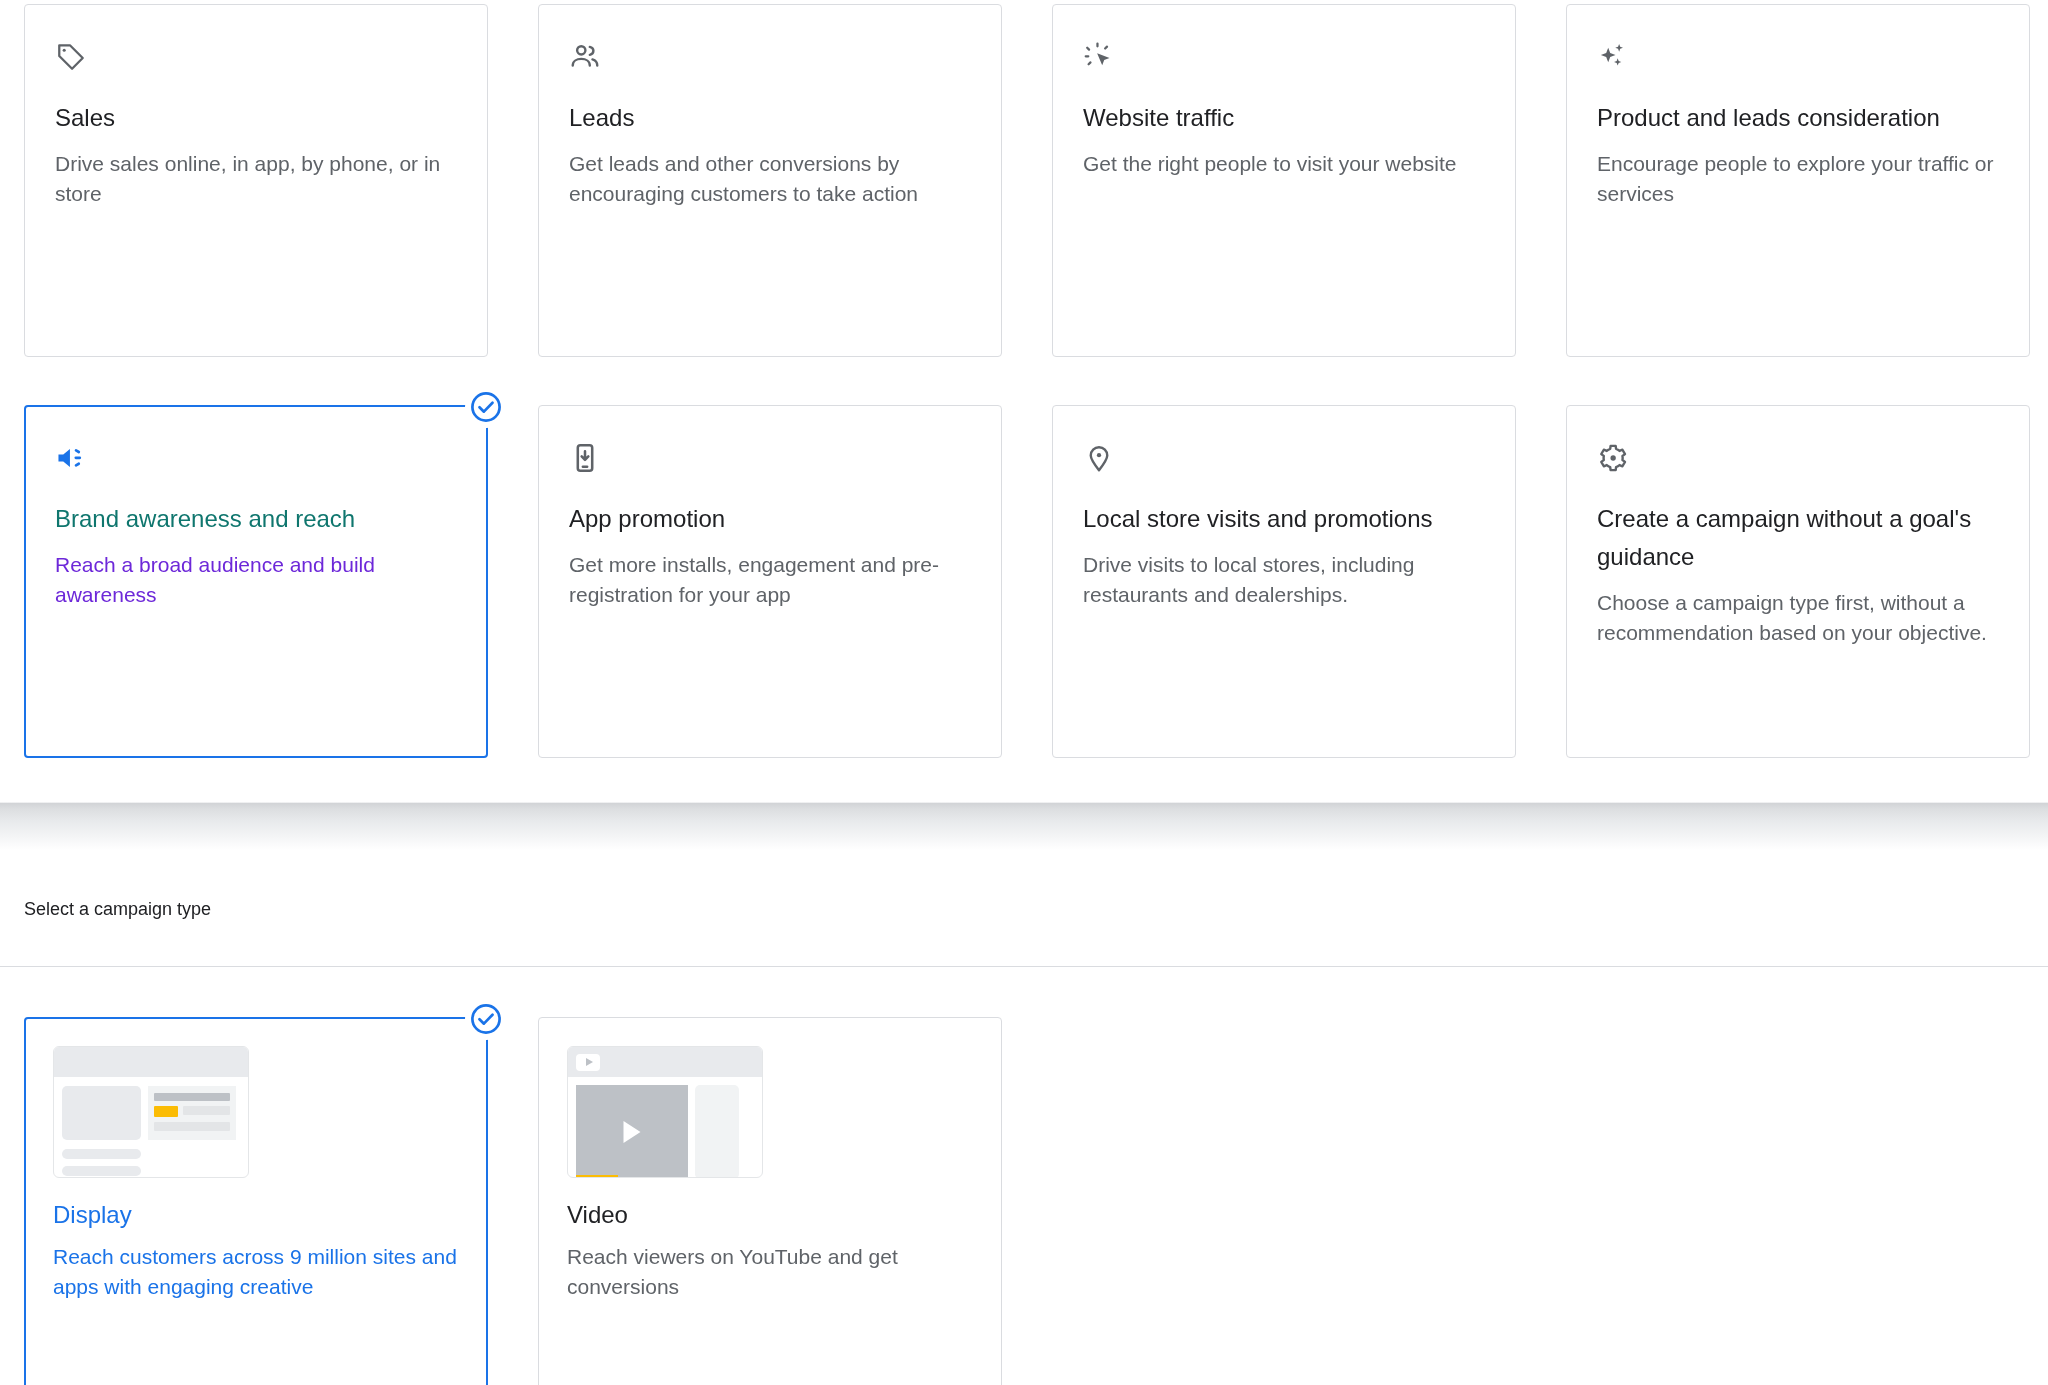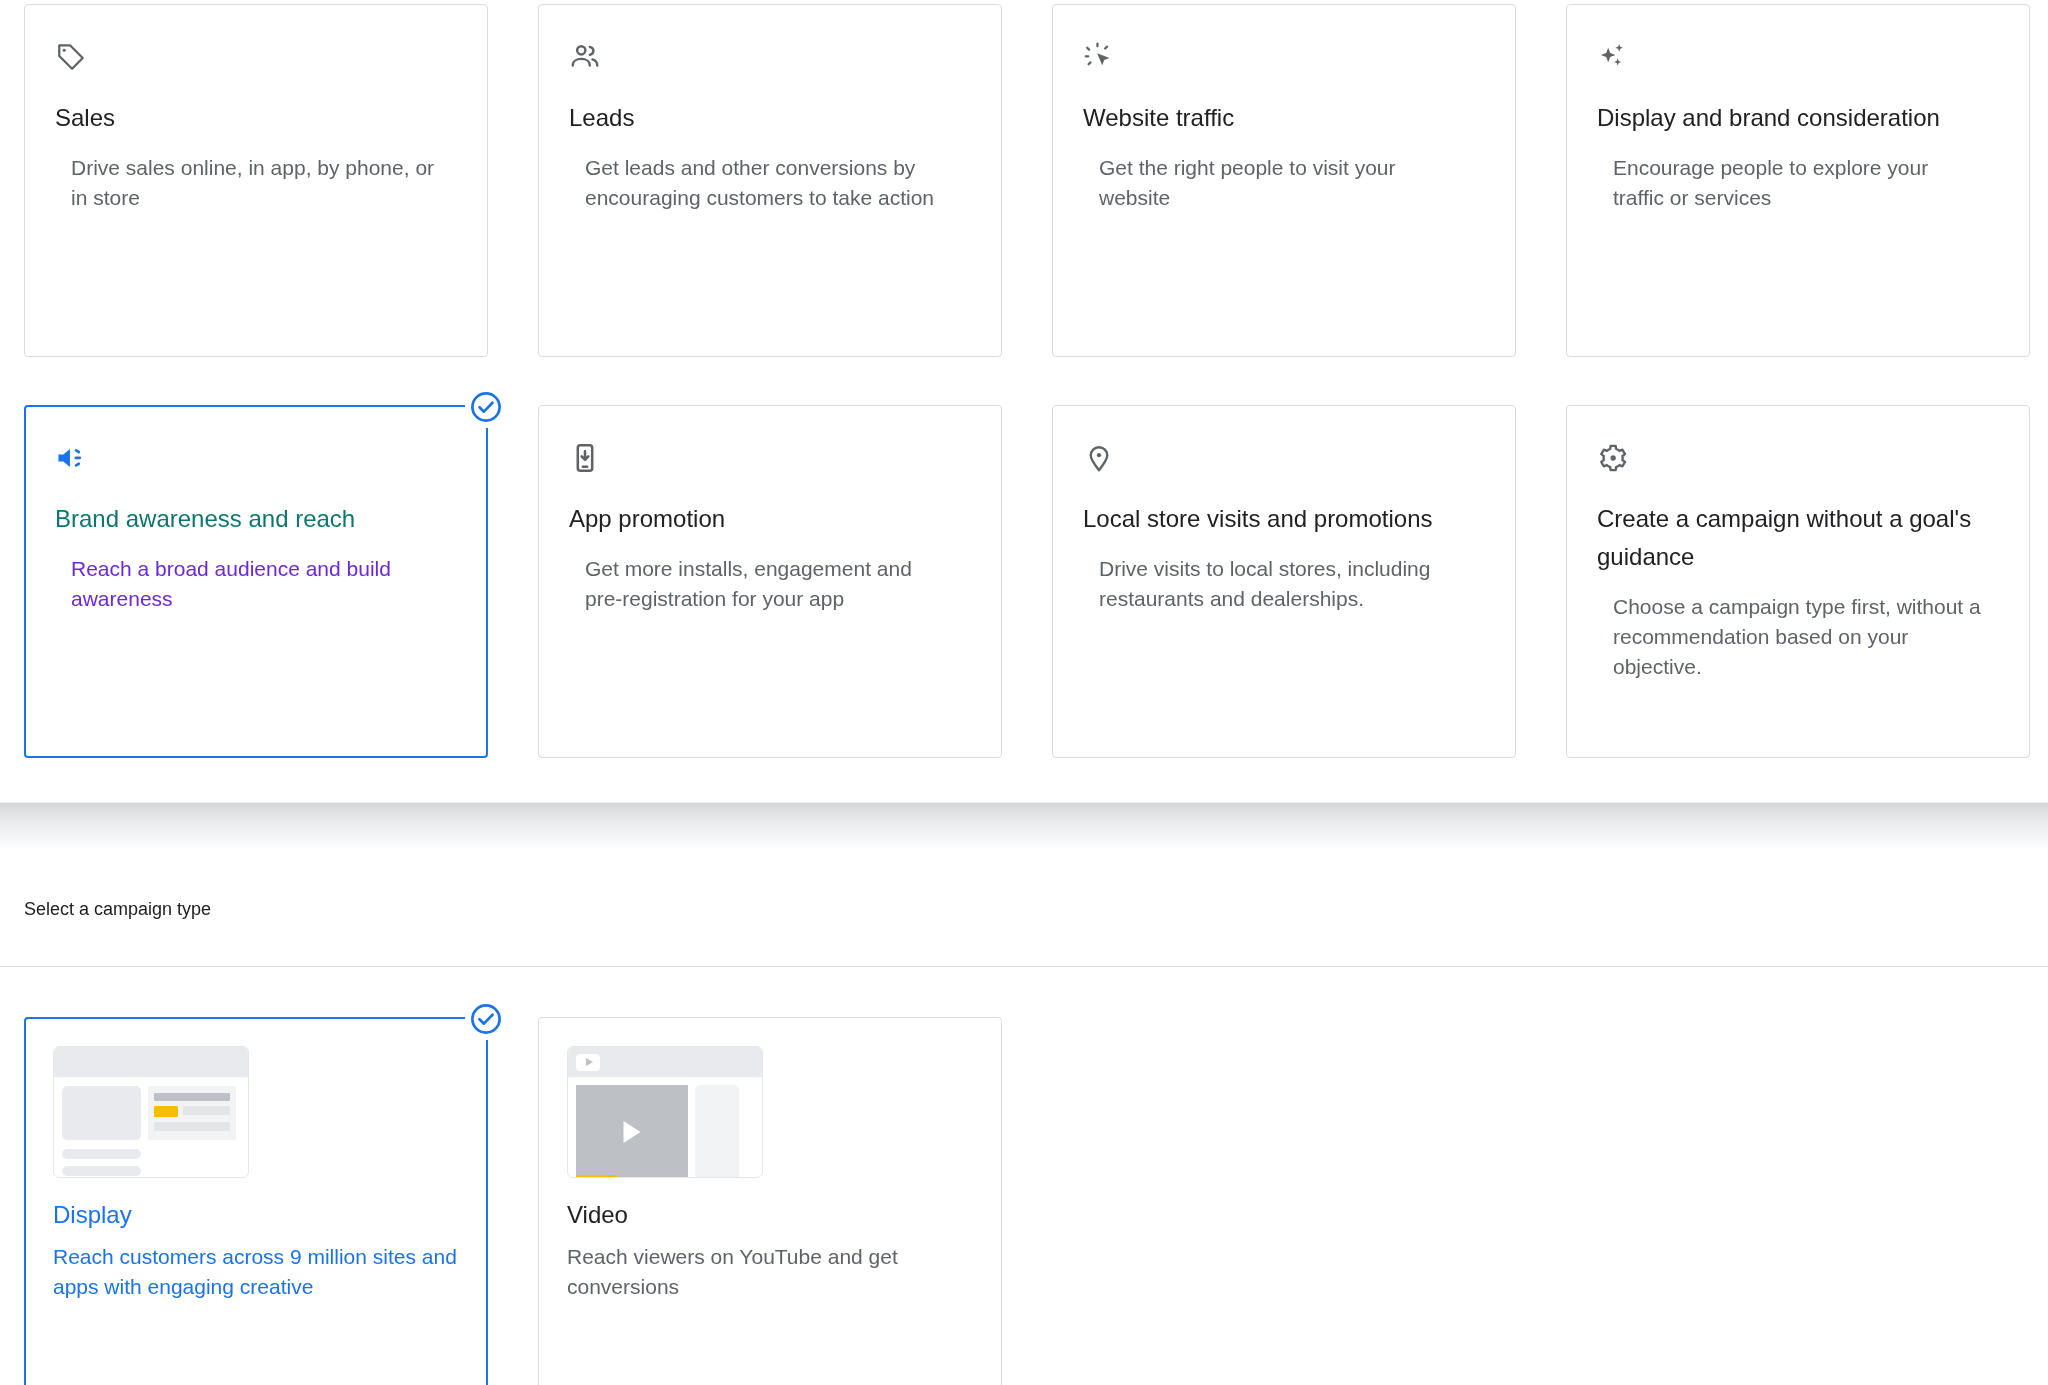--- a/index.html
+++ b/index.html
@@ -57,21 +57,21 @@
     font-weight: 400;
     color: #202124;
     letter-spacing: 0;
     margin: 0 0 12px 0;
   }
   .goal-card.selected .goal-title { color: #0f766e; }
   .goal-desc {
     font-size: 21px;
     line-height: 30px;
     color: #5f6368;
-    margin: 16px;
+    margin: 0;
   }
   .goal-card.selected .goal-desc { color: #6d28d9; }
 
   .check-badge {
     position: absolute;
     top: -21px;
     right: -21px;
     width: 42px;
     height: 42px;
     border-radius: 50%;
@@ -331,21 +331,21 @@
     </div>
 
     <div class="goal-card">
       <span class="goal-icon">
         <svg viewBox="0 0 24 24" width="32" height="32" fill="currentColor">
           <path d="M8.4 5.0l1.5 4.0 4.0 1.5-4.0 1.5-1.5 4.0-1.5-4.0-4.0-1.5 4.0-1.5z"></path>
           <path d="M16.6 2.2l.8 2.1 2.1.8-2.1.8-.8 2.1-.8-2.1-2.1-.8 2.1-.8z"></path>
           <path d="M15.5 13.0l.75 1.95 1.95.75-1.95.75-.75 1.95-.75-1.95-1.95-.75 1.95-.75z"></path>
         </svg>
       </span>
-      <div class="goal-title">Display and brand consideration</div>
+      <div class="goal-title">Product and leads consideration</div>
       <div class="goal-desc">Encourage people to explore your traffic or services</div>
     </div>
 
     <div class="goal-card selected">
       <span class="check-badge">
         <svg viewBox="0 0 24 24" width="34" height="34" fill="none" stroke="#1a73e8" stroke-width="1.9">
           <circle cx="12" cy="12" r="9.6"></circle>
           <path d="M7.4 12.2l3.1 3.1 6.1-6.3" stroke-linecap="round" stroke-linejoin="round"></path>
         </svg>
       </span>

